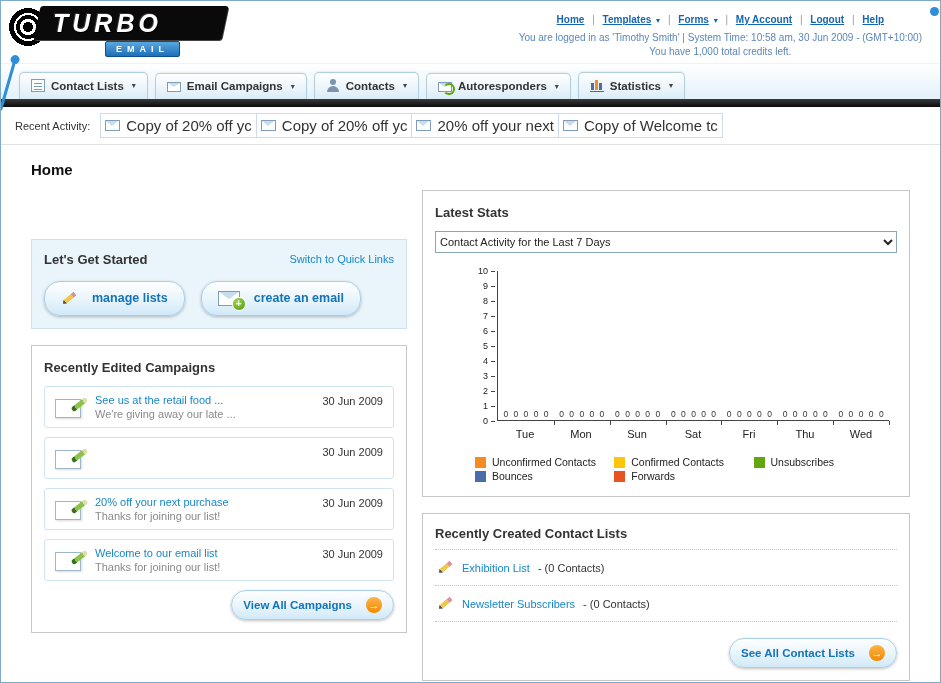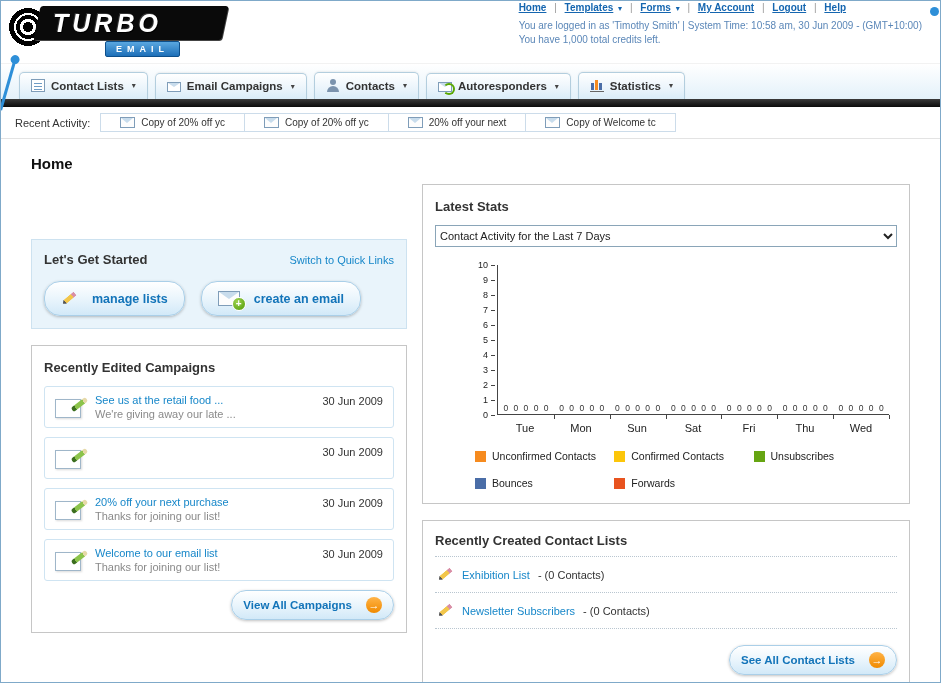--- a/index.html
+++ b/index.html
@@ -11,21 +11,21 @@
   .header{height:62px;position:relative;background:#fff}
   .logo{position:absolute;left:6px;top:2px;width:240px;height:54px}
   .logo-black{position:absolute;left:30px;top:3px;width:188px;height:34px;background:#0a0a0a;transform:skewX(-12deg);border-radius:3px;box-shadow:1px 1px 0 #444}
   .logo-text{position:absolute;left:46px;top:6px;font-size:25px;font-weight:bold;font-style:italic;letter-spacing:4px;color:#fff;text-shadow:1px 1px 0 #000,-1px -1px 0 #333}
   .logo-swoosh{position:absolute;left:0;top:4px;width:42px;height:40px;border-radius:50%;background:radial-gradient(circle at 50% 50%,#000 0 5px,#fff 5px 8px,#000 8px 12px,#fff 12px 14px,#000 14px 19px,rgba(0,0,0,0) 19px)}
   .logo-badge{position:absolute;left:98px;top:38px;background:linear-gradient(#5aa7e0,#1d6fb8);color:#fff;font-size:9px;font-weight:bold;letter-spacing:5px;padding:2px 10px;border:1px solid #0d4f8b;border-radius:2px}
   .corner-dot{position:absolute;right:1px;top:6px;width:9px;height:9px;border-radius:50%;background:#2e8fd8}
   .swoosh-tail{position:absolute;left:5px;top:60px;width:3px;height:50px;background:#2e8fd8;transform:rotate(16deg);z-index:6}
   .swoosh-tail::before{content:"";position:absolute;top:-7px;left:-3px;width:9px;height:9px;border-radius:50%;background:#2e8fd8}
 
-  .header-right{position:absolute;right:18px;top:1px;text-align:left;font-size:10px}
+  .header-right{position:absolute;right:18px;top:13px;text-align:center;font-size:10px}
   .toplink{color:#1566b0;text-decoration:underline;font-weight:bold}
   .caret::before{content:"\25BE"}
   .caret{color:#1566b0;font-size:8px;margin-left:2px}
   .sep::before{content:"|"}
   .sep{color:#999;margin:0 5px}
   .navlink-wrap:last-child .sep{display:none}
   .status-line{margin-top:7px;color:#5b87b8}
   .credits-line{margin-top:3px;color:#5b87b8}
 
   
@@ -33,21 +33,21 @@
   .tabs{display:flex;gap:7px;align-items:flex-end}
   .tab{display:flex;align-items:center;gap:6px;padding:6px 11px 7px;background:linear-gradient(#ffffff,#eaf4fb 60%,#d9ecf8);border:1px solid #b3cede;border-bottom:none;border-radius:5px 5px 0 0;font-size:11.5px;font-weight:bold;color:#333;cursor:pointer;box-shadow:0 -1px 2px rgba(0,0,0,.06)}
   .caret2::before{content:"\25BE"}
   .caret2{font-size:8px;color:#444;margin-left:2px}
   .darkbar{height:8px;background:linear-gradient(#3a3a3a,#0b0b0b)}
 
   
   .activitybar{display:flex;align-items:center;gap:10px;padding:6px 14px;background:#fff;border-bottom:1px solid #e3e3e3}
   .activity-label{font-size:11px;color:#333}
   .activity-items{display:flex}
-  .activity-item{display:flex;gap:6px;border:1px solid #ccdcea;padding:3px 19px;font-size:10px;color:#333;text-decoration:none;background:#fff}
+  .activity-item{display:flex;align-items:center;gap:6px;border:1px solid #ccdcea;padding:3px 4px;font-size:15px;color:#333;text-decoration:none;background:#fff}
   .activity-item + .activity-item{border-left:none}
 
   
   .main{padding:10px 30px 0}
   .page-title{font-size:15px;color:#111;margin:6px 0 12px;font-weight:bold}
   .columns{display:flex;gap:15px;align-items:center}
   .col-left{width:376px;flex:none}
   .col-right{flex:1}
   .panel{border:1px solid #c6c6c6;background:#fff;padding:12px}
   .panel-title{font-size:13px;font-weight:bold;color:#333}
@@ -79,21 +79,21 @@
   #chart-plot{margin-left:62px;margin-right:8px;height:150px;border-left:1px solid #444;border-bottom:1px solid #444;position:relative}
   #chart-ylabels{position:absolute;left:0;top:0;width:60px;height:150px}
   .ytick-label{position:absolute;right:0;height:10px;line-height:10px;font-size:9px;color:#222;text-align:right}
   .ytick-mark{display:inline-block;width:4px;height:1px;background:#444;margin-left:3px;vertical-align:middle}
   #chart-groups{position:absolute;left:0;right:0;top:0;bottom:0;display:flex}
   .cgroup{flex:1;position:relative}
   .cgroup::after{content:"";position:absolute;right:-1px;bottom:-5px;width:1px;height:4px;background:#444}
   .zeros{position:absolute;bottom:1px;left:0;right:0;text-align:center;font-size:8.5px;color:#333;word-spacing:3px}
   #chart-days{display:flex;margin:7px 8px 0 62px}
   .day-label{flex:1;text-align:center;font-size:11px;color:#222}
-  .legend{display:flex;flex-wrap:wrap;margin:16px 0 2px 40px;row-gap:15px}
+  .legend{display:flex;flex-wrap:wrap;margin:16px 0 2px 40px;row-gap:2px}
   .legend-item{display:flex;align-items:center;gap:6px;width:33%;font-size:10.5px;color:#222}
   .legend-swatch{width:11px;height:11px;display:inline-block;flex:none}
 
   
   .contact-lists{margin-top:16px;min-height:158px;display:flex;flex-direction:column}
   .cl-items{margin-top:8px}
   .cl-item{display:flex;align-items:center;gap:8px;padding:9px 2px;border-bottom:1px dotted #b9c6d0;font-size:11px}
   .cl-item:first-child{border-top:1px dotted #b9c6d0}
   .cl-name{color:#1787c9;text-decoration:none}
   .cl-suffix{color:#333}

